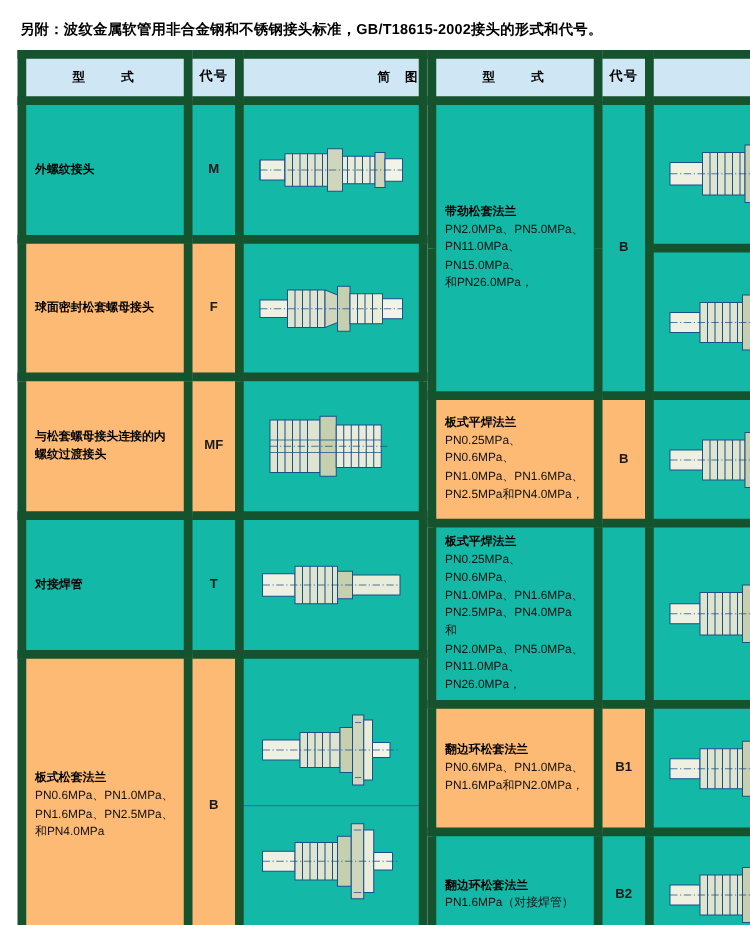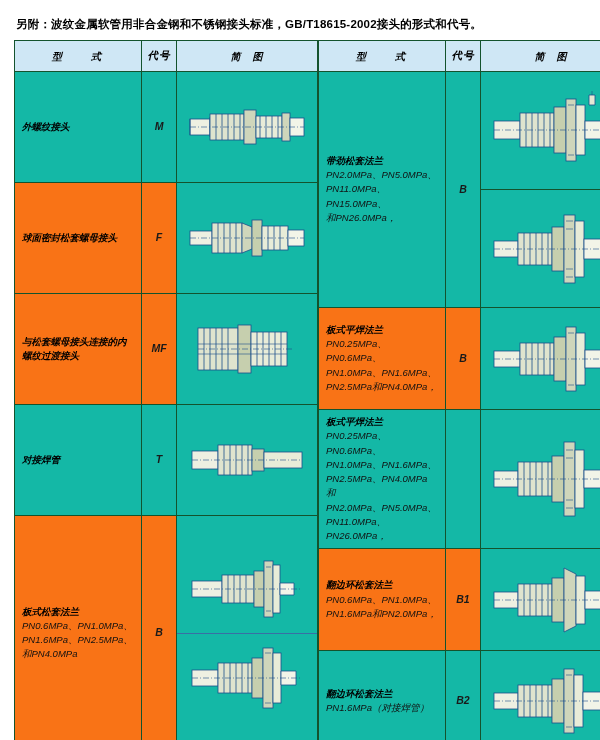--- a/index.html
+++ b/index.html
@@ -34,40 +34,39 @@
     width: 572px;
     align-items: stretch;
   }
   table {
     border-collapse: collapse;
     table-layout: fixed;
   }
   .tbl-left { width: 286px; }
   .tbl-right { width: 286px; }
   th, td {
-    border: 1px solid #14532d;
+    border: 7px solid #14532d;
     vertical-align: middle;
     font-size: 9.5px;
     line-height: 1.5;
-    font-style: italic;
   }
   thead th {
     background: #cfe7f5;
     height: 22px;
     text-align: center;
     font-weight: bold;
     font-size: 10px;
     letter-spacing: 3px;
     color: #000;
   }
   thead th.code, thead th.pic { letter-spacing: 1px; }
   .c-type { width: 112px; padding: 4px 7px; }
   .c-code { width: 32px; text-align: center; font-weight: bold; font-size: 10.5px; }
-  .c-pic  { width: 140px; padding: 0; text-align: center; }
-  .yellow { background: #f97316; }
+  .c-pic  { width: 140px; padding: 0; text-align: right; }
+  .yellow { background: #fdba74; }
   .white  { background: #14b8a6; }
   .type-name { font-weight: bold; color: #000; }
   .type-lines { color: #111; }
   .cell-pad { padding: 5px 7px; }
 
   
   .pic-wrap {
     position: relative;
     width: 138px;
     margin: 0 auto;

